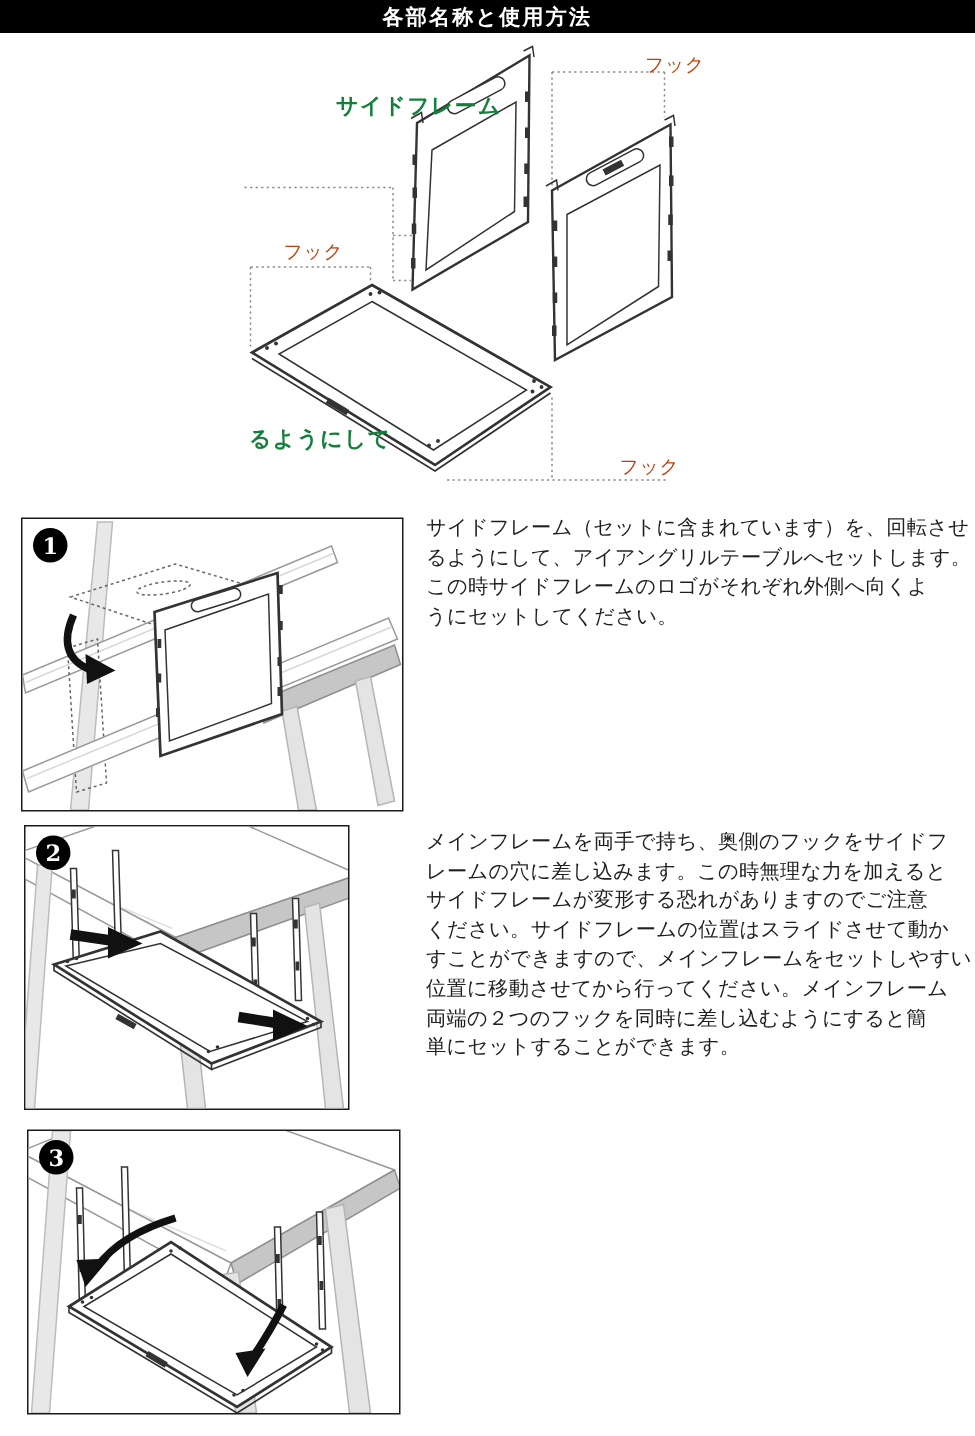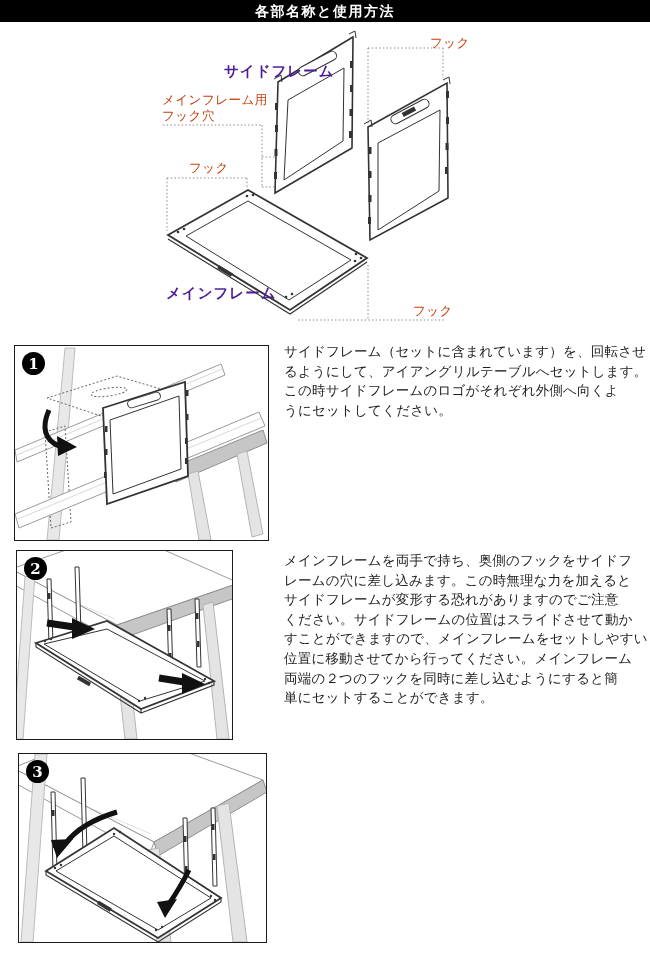--- a/index.html
+++ b/index.html
@@ -15,21 +15,21 @@
   .titlebar h1{
     margin:0;font-size:14px;font-weight:bold;color:#ffffff;letter-spacing:1.5px;line-height:22px;
   }
   
   .parts{position:absolute;left:0;top:25px;width:650px;height:310px;}
   .parts svg{position:absolute;left:0;top:0;}
   .lbl{
     position:absolute;font-size:12.5px;line-height:16px;color:#c2410c;
     white-space:pre-line;letter-spacing:0.5px;
   }
-  .lbl.bold{font-weight:bold;font-size:14.5px;color:#4c1d95;letter-spacing:1px;}
+  .lbl.bold{font-weight:bold;font-size:14.5px;color:#15803d;letter-spacing:1px;}
   
   .figbox{
     position:absolute;margin:0;background:#ffffff;border:1.6px solid #1a1a1a;
     box-sizing:border-box;overflow:hidden;
   }
   .figbox svg{position:absolute;left:0;top:0;}
   .badge{
     position:absolute;left:7px;top:6px;width:23px;height:23px;border-radius:50%;
     background:#000;color:#fff;display:flex;align-items:center;justify-content:center;
     font-size:15px;font-weight:bold;font-family:"DejaVu Serif","Liberation Serif",serif;
@@ -109,24 +109,22 @@
           <circle cx="286" cy="272" r="1.3"></circle>
             <circle cx="292" cy="269" r="1.3"></circle>
           <circle cx="247" cy="171" r="1.3"></circle>
             <circle cx="253" cy="170" r="1.3"></circle>
         </g>
       </g>
     </svg>
 
     <span class="lbl bold" style="left:224px;top:38px">サイドフレーム</span>
     <span class="lbl" style="left:430px;top:10px">フック</span>
-    <span class="lbl" style="left:162px;top:67px">メインフレーム用
-フック穴</span>
     <span class="lbl" style="left:189px;top:135px">フック</span>
-    <span class="lbl bold" style="left:166px;top:260px">メインフレーム</span>
+    <span class="lbl bold" style="left:166px;top:260px">るようにして</span>
     <span class="lbl" style="left:413px;top:278px">フック</span>
   </section>
 
   <figure class="figbox" style="left:14px;top:345px;width:255px;height:196px">
     <svg width="253" height="194" viewBox="0 0 253 194">
       <polygon points="50,2 60,2 44,194 32,194" fill="#e8e8e8" stroke="#bcbcbc"></polygon>
       <polygon points="0,104 206,18 210,29 2,116" fill="#fff" stroke="#9a9a9a"></polygon>
       <line x1="2" y1="109" x2="207" y2="23" stroke="#d8d8d8"></line>
       <g fill="none" stroke="#666" stroke-dasharray="2 2">
         <path d="M32,52 L102,30 L156,46 L86,70 Z"></path>

